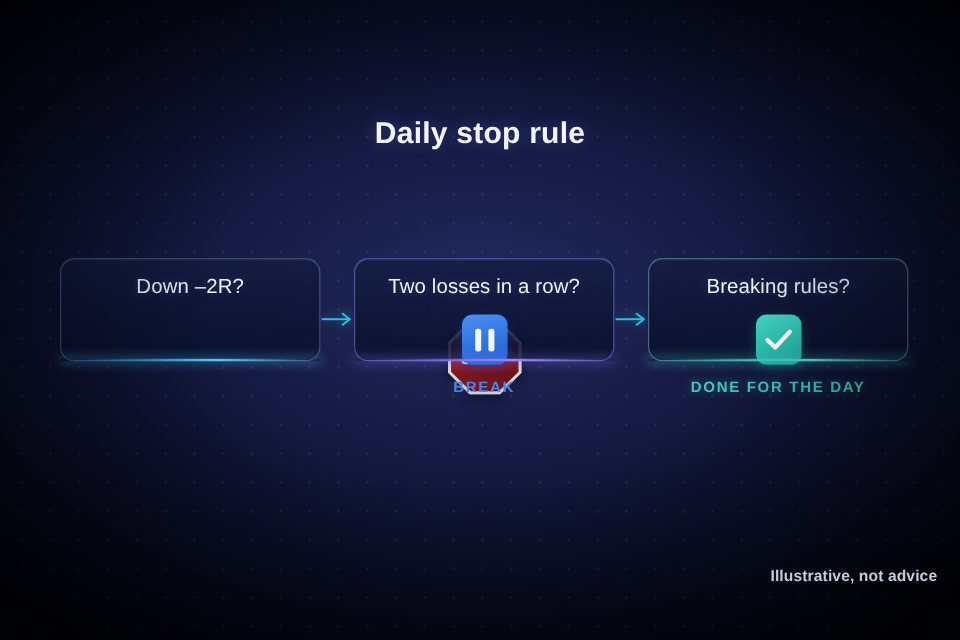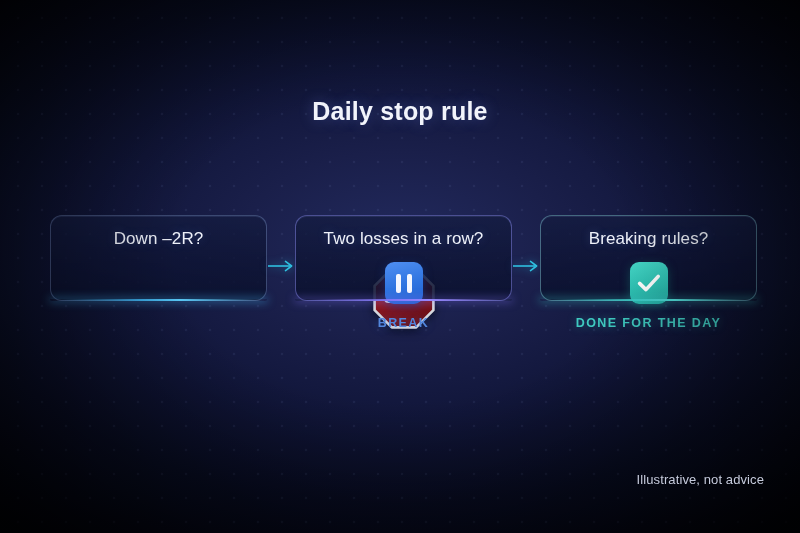--- a/index.html
+++ b/index.html
@@ -156,23 +156,24 @@
     font-size:12.5px; font-weight:bold;
     letter-spacing:1.4px;
   }
   #caption-break      { left:245px; color:#5286dd;
                         text-shadow:0 0 10px rgba(70,120,225,0.40); }
   #caption-done       { left:490px; color:#3fc9c0;
                         text-shadow:0 0 10px rgba(60,200,190,0.40); }
 
   
   #footer {
-    position:absolute; right:36px; bottom:46px;
+    position:absolute; right:19px; bottom:46px;
     font-size:13px; color:#c6cbdc;
     letter-spacing:0.1px;
+    font-weight:bold;
   }
 </style>
 </head>
 <body>
 
 <div id="slide">
 
   <div id="dotgrid"></div>
 
   <div id="title">Daily stop rule</div>

